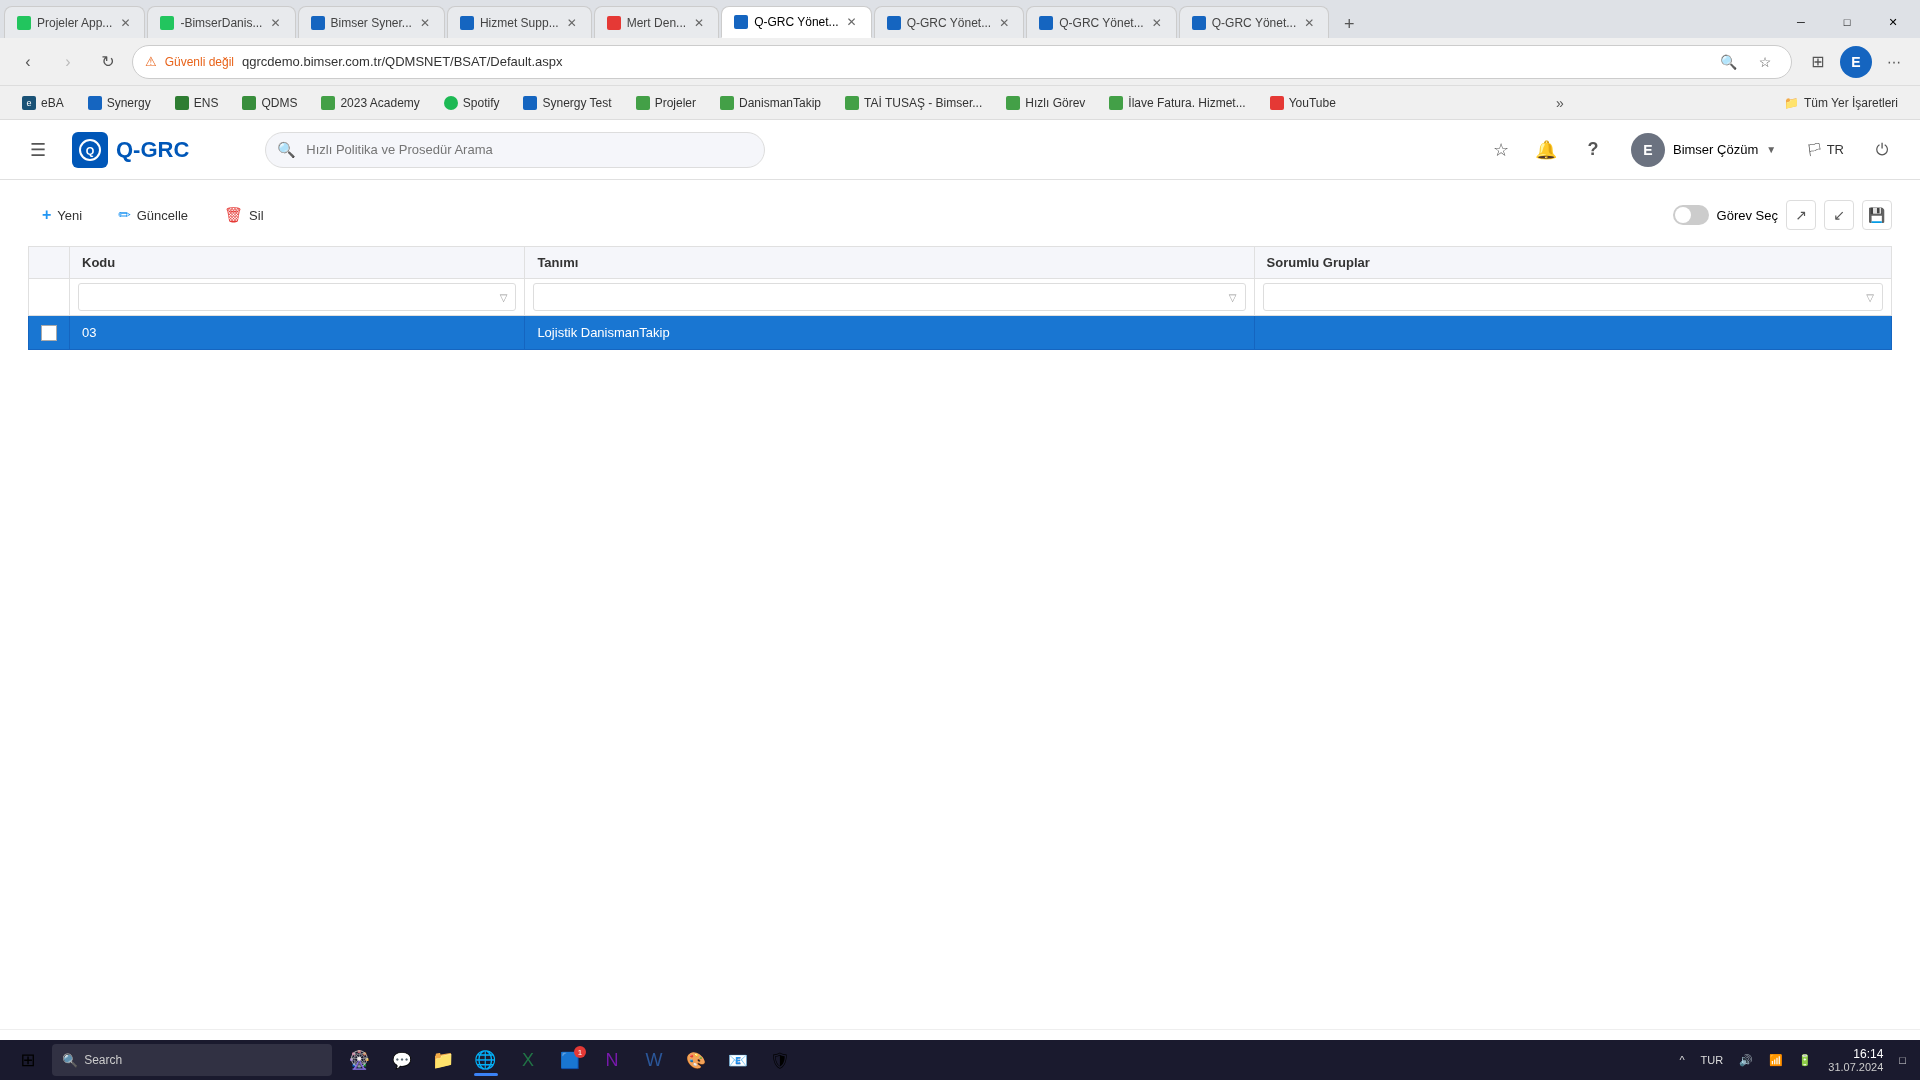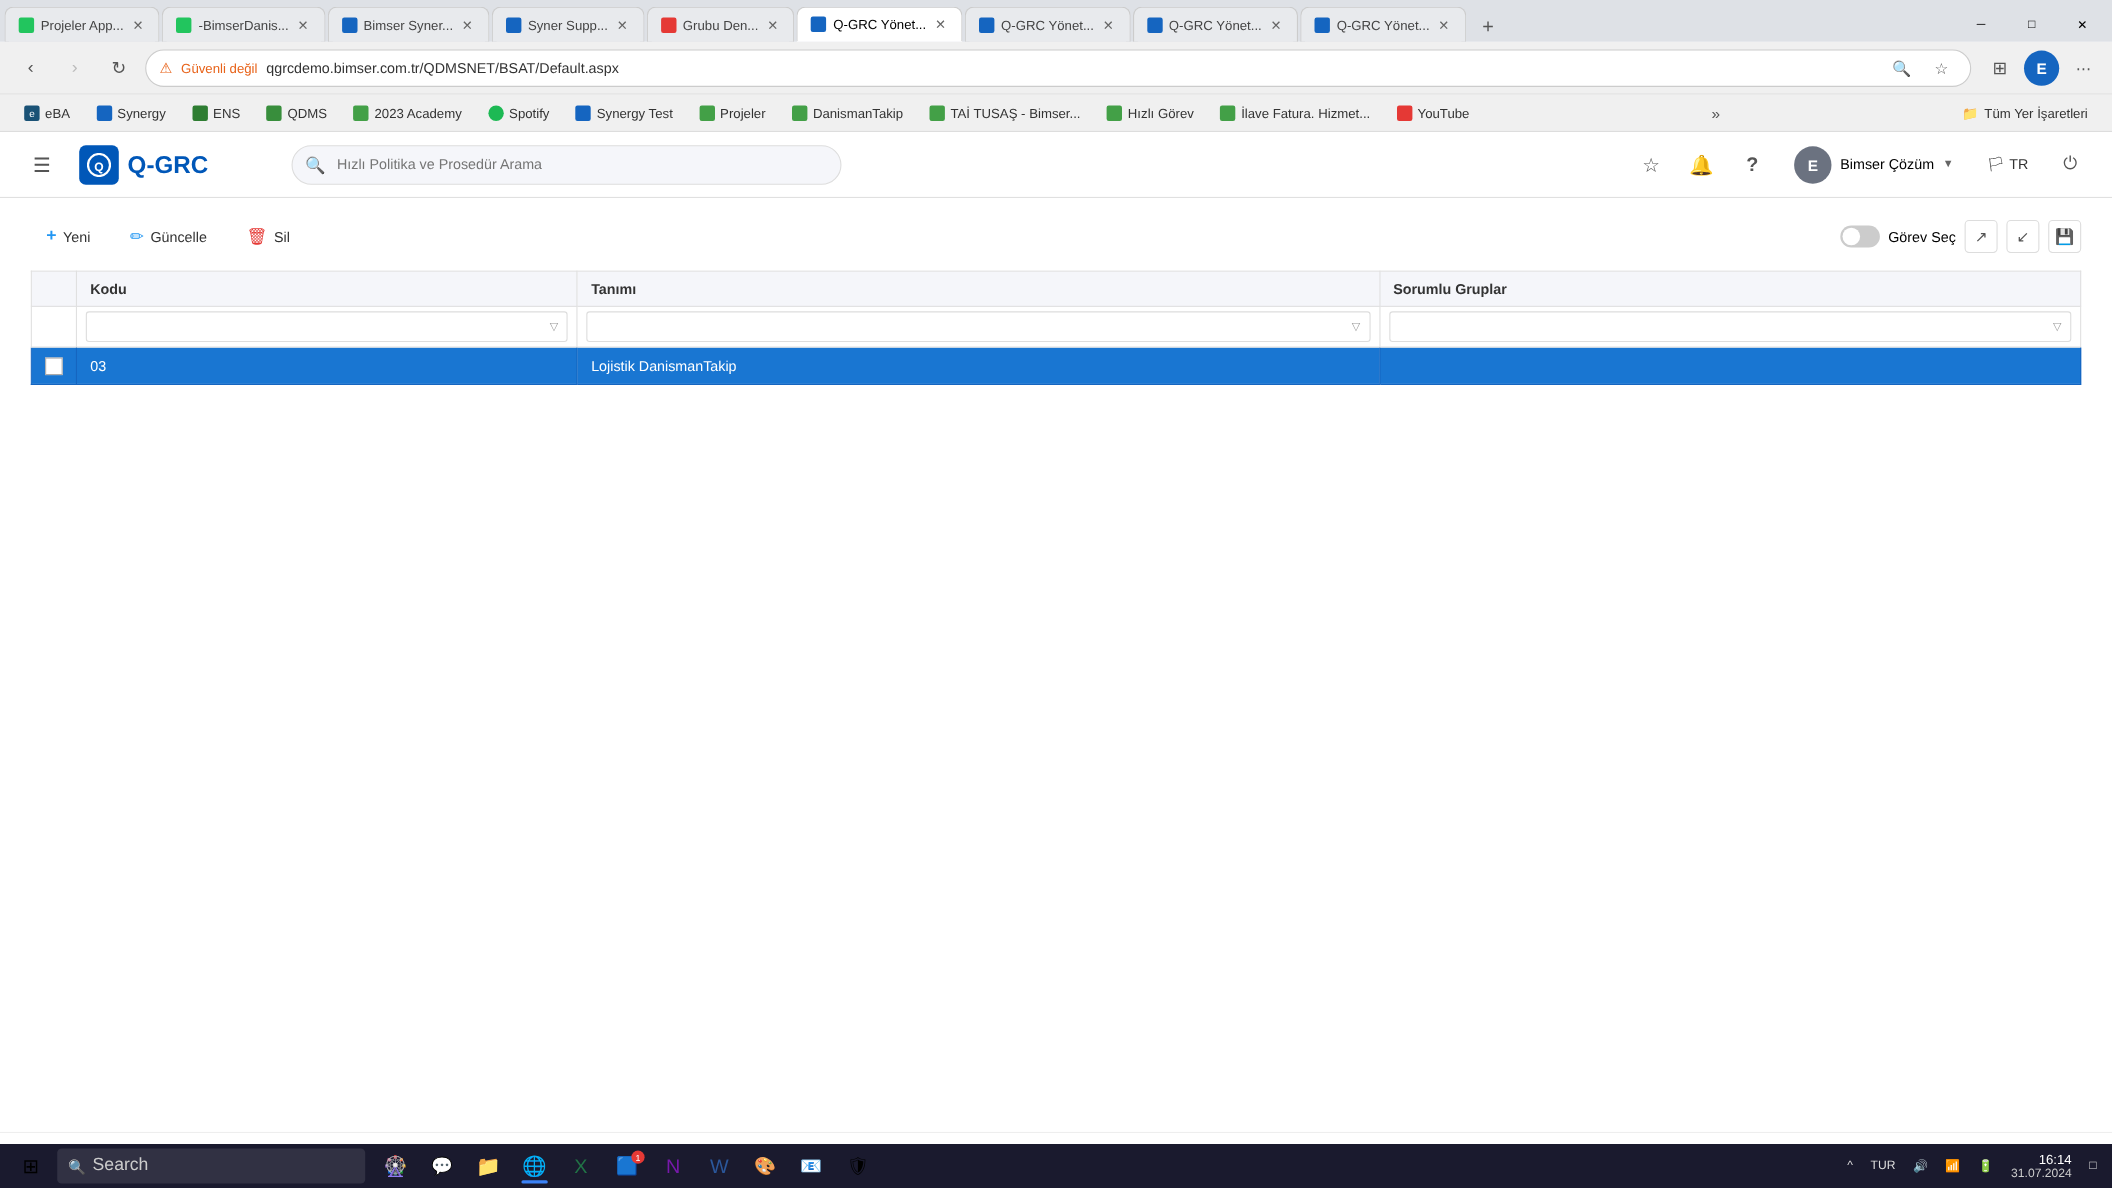--- a/index.html
+++ b/index.html
@@ -81,21 +81,21 @@
     .page-btn.disabled { color: #bbb; cursor: default; }
     .page-btn.active { background: #1976D2; color: #fff; border-color: #1976D2; }
     .page-size { margin-left: auto; display: flex; align-items: center; gap: 8px; font-size: 13px; color: #333; }
     .page-size select { border: 1px solid #ddd; border-radius: 3px; padding: 2px 6px; font-size: 13px; }
 
     
     .taskbar { position: fixed; bottom: 0; left: 0; right: 0; height: 40px; background: #1a1a2e; display: flex; align-items: center; padding: 0 8px; gap: 4px; z-index: 1000; }
     .taskbar-start { width: 40px; height: 36px; display: flex; align-items: center; justify-content: center; cursor: pointer; border-radius: 4px; }
     .taskbar-search { display: flex; align-items: center; background: rgba(255,255,255,0.1); border-radius: 4px; height: 32px; padding: 0 10px; gap: 6px; min-width: 280px; cursor: pointer; }
     .taskbar-search-icon { color: #ccc; font-size: 13px; }
-    .taskbar-search-text { color: #ccc; font-size: 16px; }
+    .taskbar-search-text { color: #ccc; font-size: 12px; }
     .taskbar-apps { display: flex; align-items: center; gap: 2px; margin-left: 4px; }
     .taskbar-app { width: 40px; height: 36px; display: flex; align-items: center; justify-content: center; cursor: pointer; border-radius: 4px; position: relative; }
     .taskbar-app.active::after { content: ''; position: absolute; bottom: 2px; left: 50%; transform: translateX(-50%); width: 24px; height: 3px; background: #3b82f6; border-radius: 2px; }
     .taskbar-sys { margin-left: auto; display: flex; align-items: center; gap: 4px; }
     .taskbar-sys-item { padding: 0 6px; height: 36px; display: flex; align-items: center; cursor: pointer; border-radius: 4px; color: #ddd; font-size: 11px; gap: 4px; }
     .taskbar-time { text-align: right; }
     .taskbar-time .time { font-size: 12px; color: #fff; }
     .taskbar-time .date { font-size: 11px; color: #ccc; }
   </style>
 </head>
@@ -118,27 +118,27 @@
     </div>
 
     <div class="tab" style="background:#e8eaed;">
       <span style="width:14px;height:14px;background:#1565C0;border-radius:2px;display:inline-block;"></span>
       <span class="tab-title">Bimser Syner...</span>
       <span class="tab-close">✕</span>
     </div>
 
     <div class="tab" style="background:#e8eaed;">
       <span style="width:14px;height:14px;background:#1565C0;border-radius:2px;display:inline-block;"></span>
-      <span class="tab-title">Syner Supp...</span>
+      <span class="tab-title">Hizmet Supp...</span>
       <span class="tab-close">✕</span>
     </div>
 
     <div class="tab" style="background:#e8eaed;">
       <span style="width:14px;height:14px;background:#e53935;border-radius:2px;display:inline-block;"></span>
-      <span class="tab-title">Grubu Den...</span>
+      <span class="tab-title">Mert Den...</span>
       <span class="tab-close">✕</span>
     </div>
 
     <div class="tab active" style="background:#fff; border:1px solid #ccc; border-bottom:1px solid #fff;">
       <span style="width:14px;height:14px;background:#1565C0;border-radius:2px;display:inline-block;"></span>
       <span class="tab-title">Q-GRC Yönet...</span>
       <span class="tab-close">✕</span>
     </div>
 
     <div class="tab" style="background:#e8eaed;">

